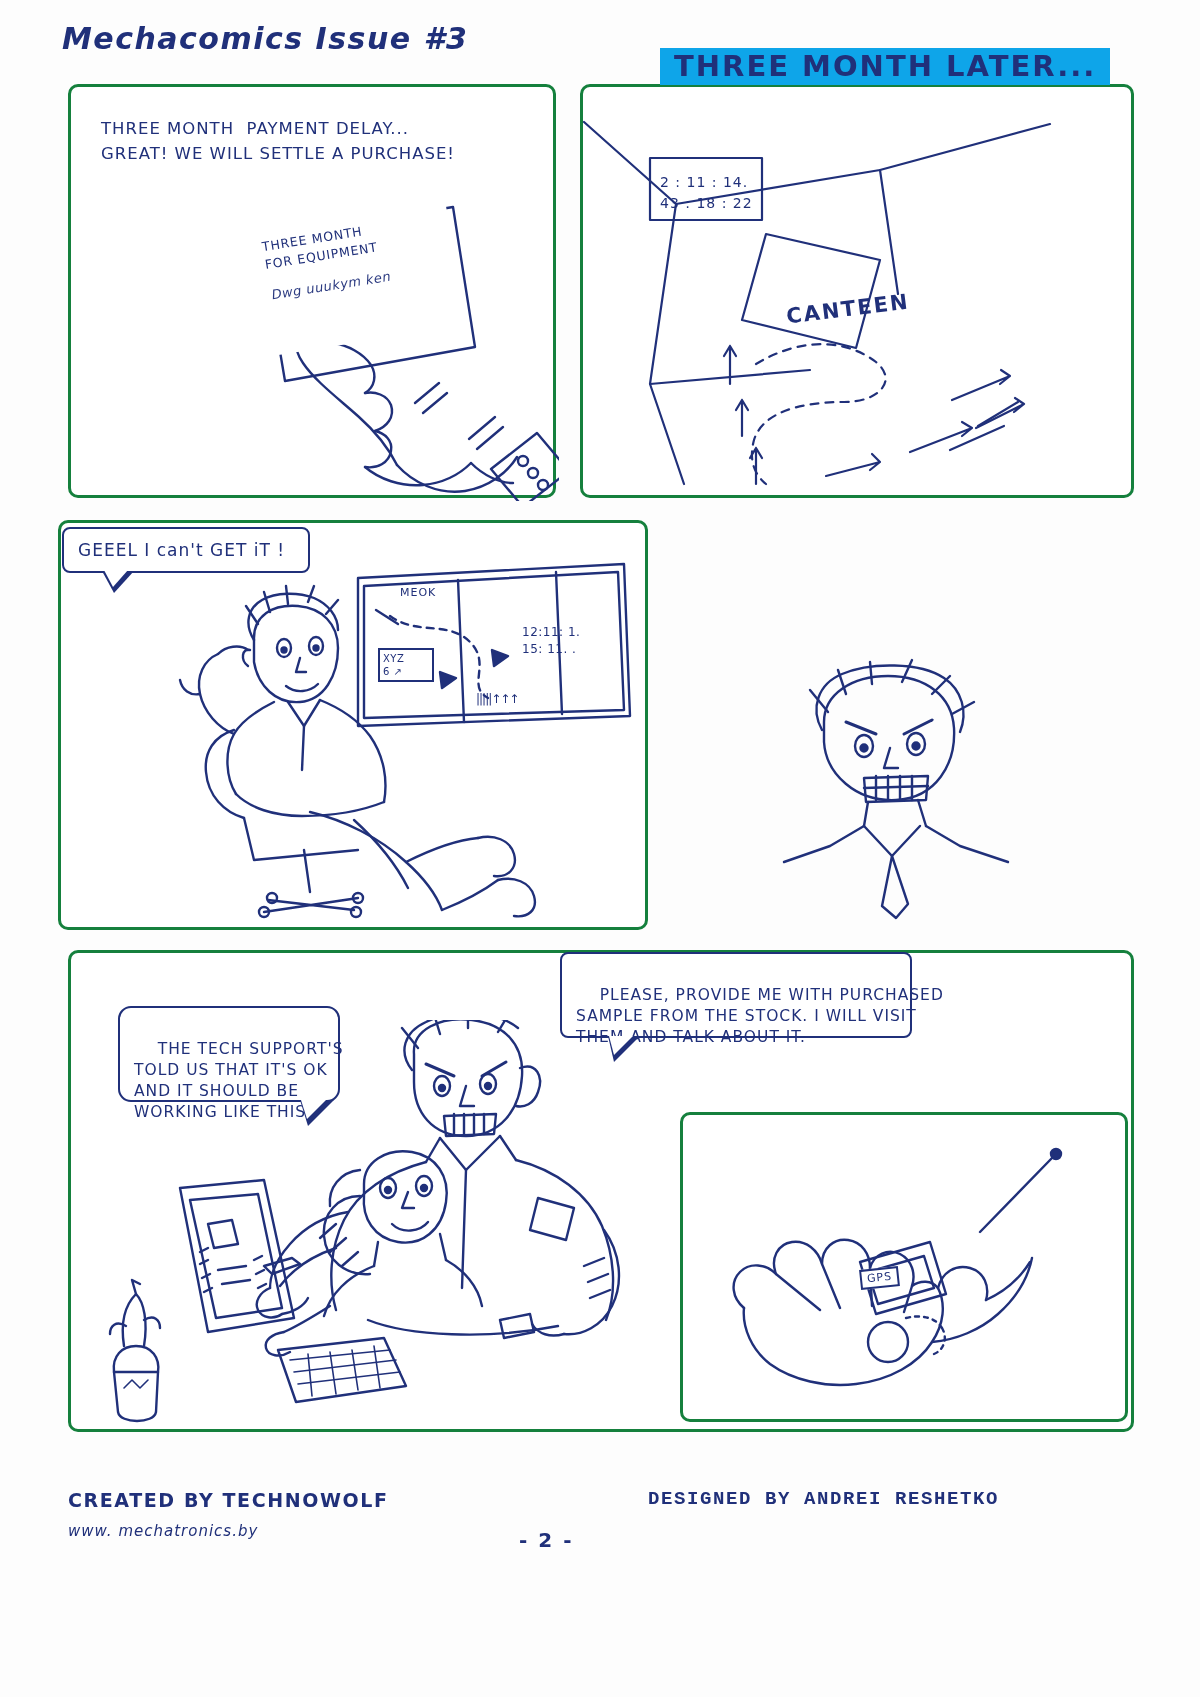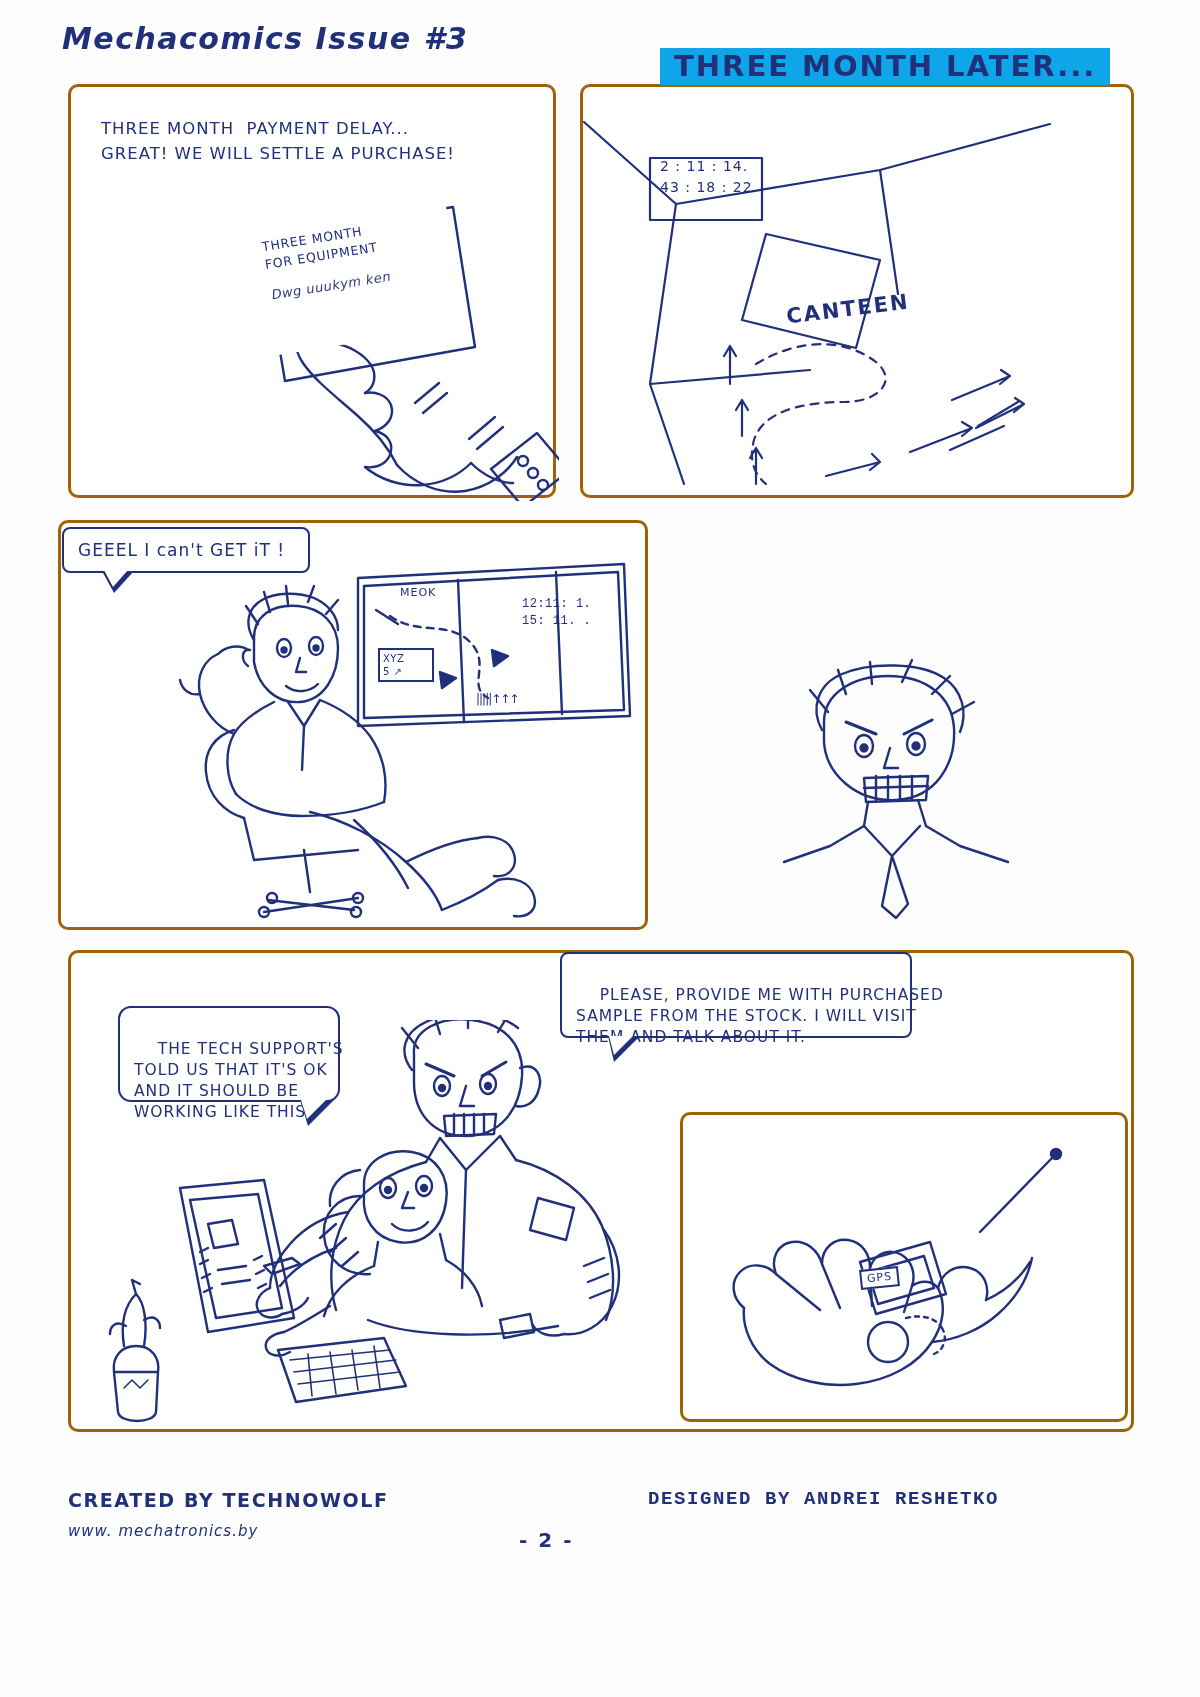--- a/index.html
+++ b/index.html
@@ -24,21 +24,21 @@
     font-family: "DejaVu Sans", sans-serif;
     letter-spacing: 0.5px;
     line-height: 1.28;
     color: #20307a;
   }
   .caps {
     text-transform: uppercase;
   }
   .panel {
     position: absolute;
-    border: 3px solid #a16207;
+    border: 3px solid #15803d;
     border-radius: 10px;
     box-sizing: border-box;
     background: #fff;
   }
   
   #title {
     position: absolute;
     left: 62px;
     top: 20px;
     font-size: 30px;
@@ -292,21 +292,21 @@
       <path d="M176 400 L176 364 M176 364 L170 374 M176 364 L182 374"></path>
 
       <path d="M246 392 L300 378 M300 378 L290 386 M300 378 L292 370"></path>
       <path d="M330 368 L392 344 M392 344 L382 352 M392 344 L382 338"></path>
       <path d="M396 344 L444 320 M444 320 L434 328 M444 320 L435 314"></path>
       <path d="M372 316 L430 292 M430 292 L420 300 M430 292 L421 286"></path>
       <path d="M398 342 L438 318"></path>
       <path d="M370 366 L424 342"></path>
     </g>
   </svg>
-  <div id="p2-coords" class="hand" style="position:absolute;left:660px;top:156px;">2 : 11 : 14.
+  <div id="p2-coords" class="hand" style="position:absolute;left:660px;top:172px;">2 : 11 : 14.
 43 : 18 : 22</div>
   <div id="p2-canteen" class="hand caps" style="position:absolute;left:786px;top:296px;">CANTEEN</div>
 
   <div class="panel" id="panel3"></div>
 
   <div class="bubble hand" id="p3-bubble">
     <span>GEEEL I can't GET iT !</span>
     <span class="tail"></span>
     <span class="tail-in"></span>
   </div>
@@ -362,24 +362,24 @@
       <path d="M400 60 L406 202"></path>
       <path d="M498 52 L504 194"></path>
 
       <path d="M332 96 C360 116 390 100 412 122 C434 144 408 166 430 178" stroke-dasharray="7 6"></path>
       <path d="M434 130 l16 6 l-14 10 z" fill="#20307a"></path>
       <path d="M382 152 l16 6 l-14 10 z" fill="#20307a"></path>
       <path d="M318 90 L340 104"></path>
     </g>
   </svg>
   <div id="p3-screen-label1" class="hand" style="position:absolute;left:400px;top:586px;">MEOK</div>
-  <div id="p3-screen-label2" class="hand" style="position:absolute;left:522px;top:596px;font-family:Liberation Mono, monospace;">12:11: 1.
+  <div id="p3-screen-label2" class="hand" style="position:absolute;left:522px;top:624px;">12:11: 1.
 15: 11. .</div>
   <div id="p3-screen-box" class="hand" style="position:absolute;left:378px;top:648px;">XYZ
-5 ↗</div>
+6 ↗</div>
   <div id="p3-screen-bars" class="hand" style="position:absolute;left:476px;top:692px;">|||||↑↑↑</div>
 
   <div id="q-text" class="hand caps"></div>
 
   <svg class="art" style="left:760px;top:650px" width="280" height="280" viewBox="0 0 280 280">
     <g fill="none" stroke="#20307a" stroke-width="2.4" stroke-linecap="round" stroke-linejoin="round">
 
       <path d="M64 72 C64 44 92 26 128 26 C166 26 192 46 194 78 C196 114 176 148 136 150 C96 152 66 124 64 92 Z"></path>
 
       <path d="M62 80 C50 58 58 34 82 24 C110 12 160 12 184 28 C202 40 208 62 200 82"></path>

